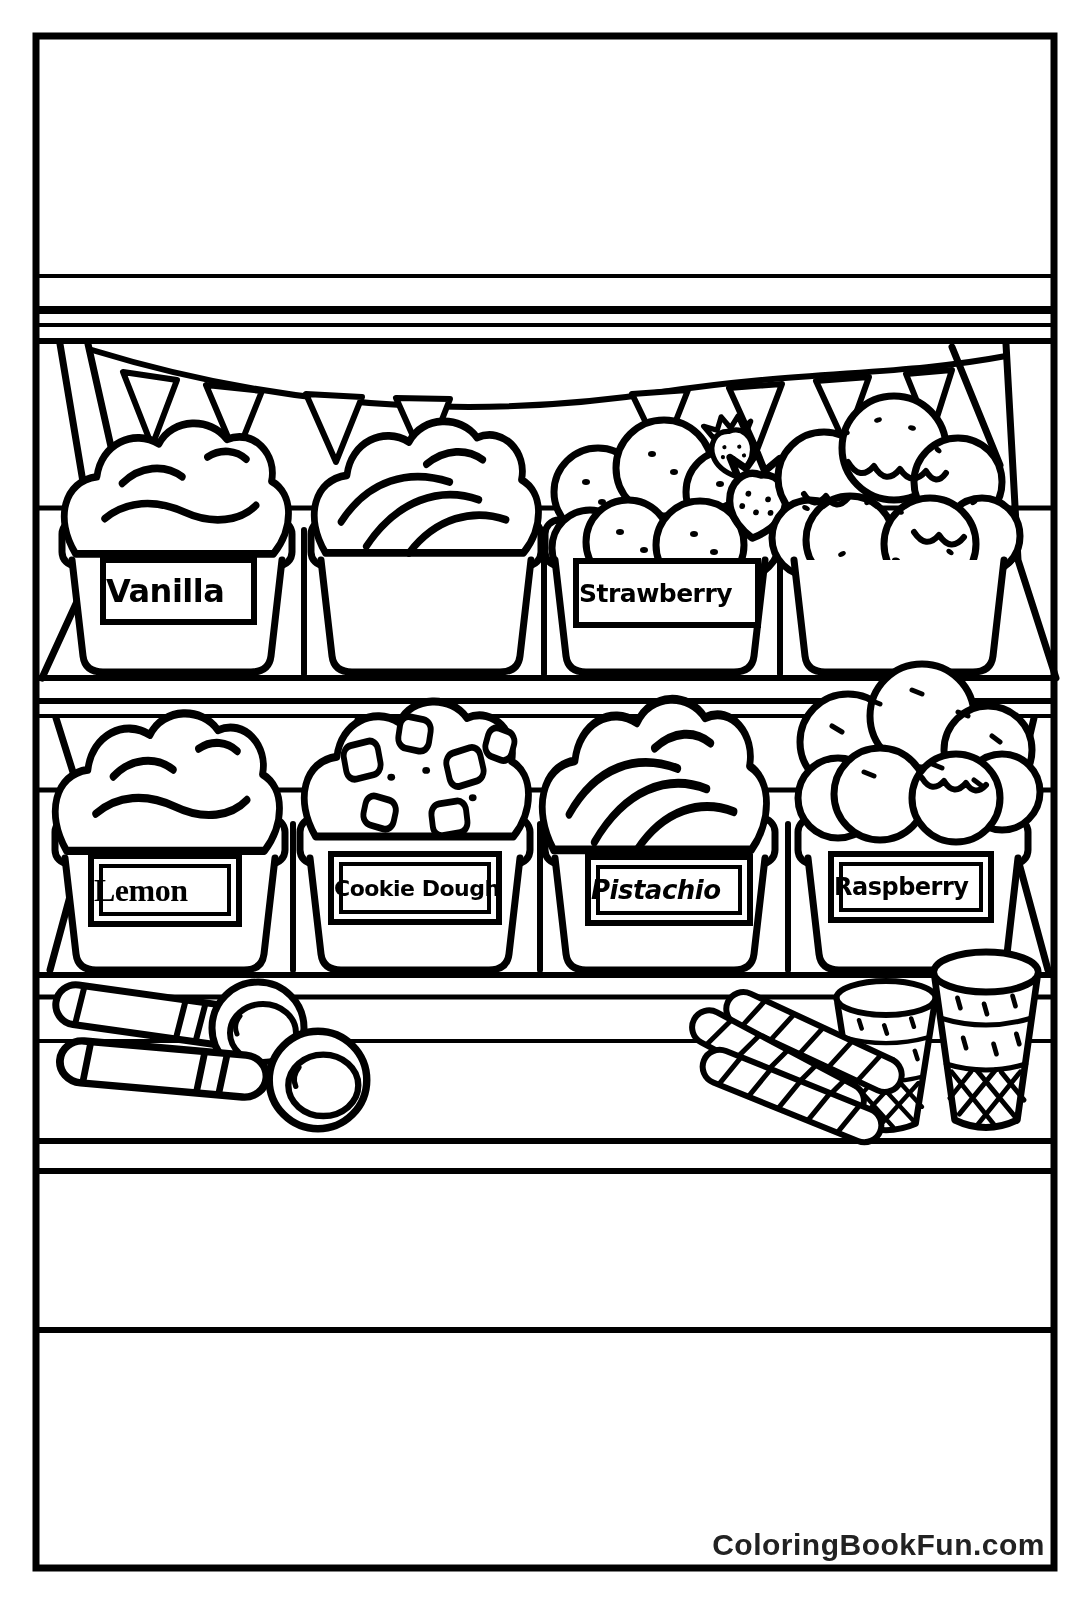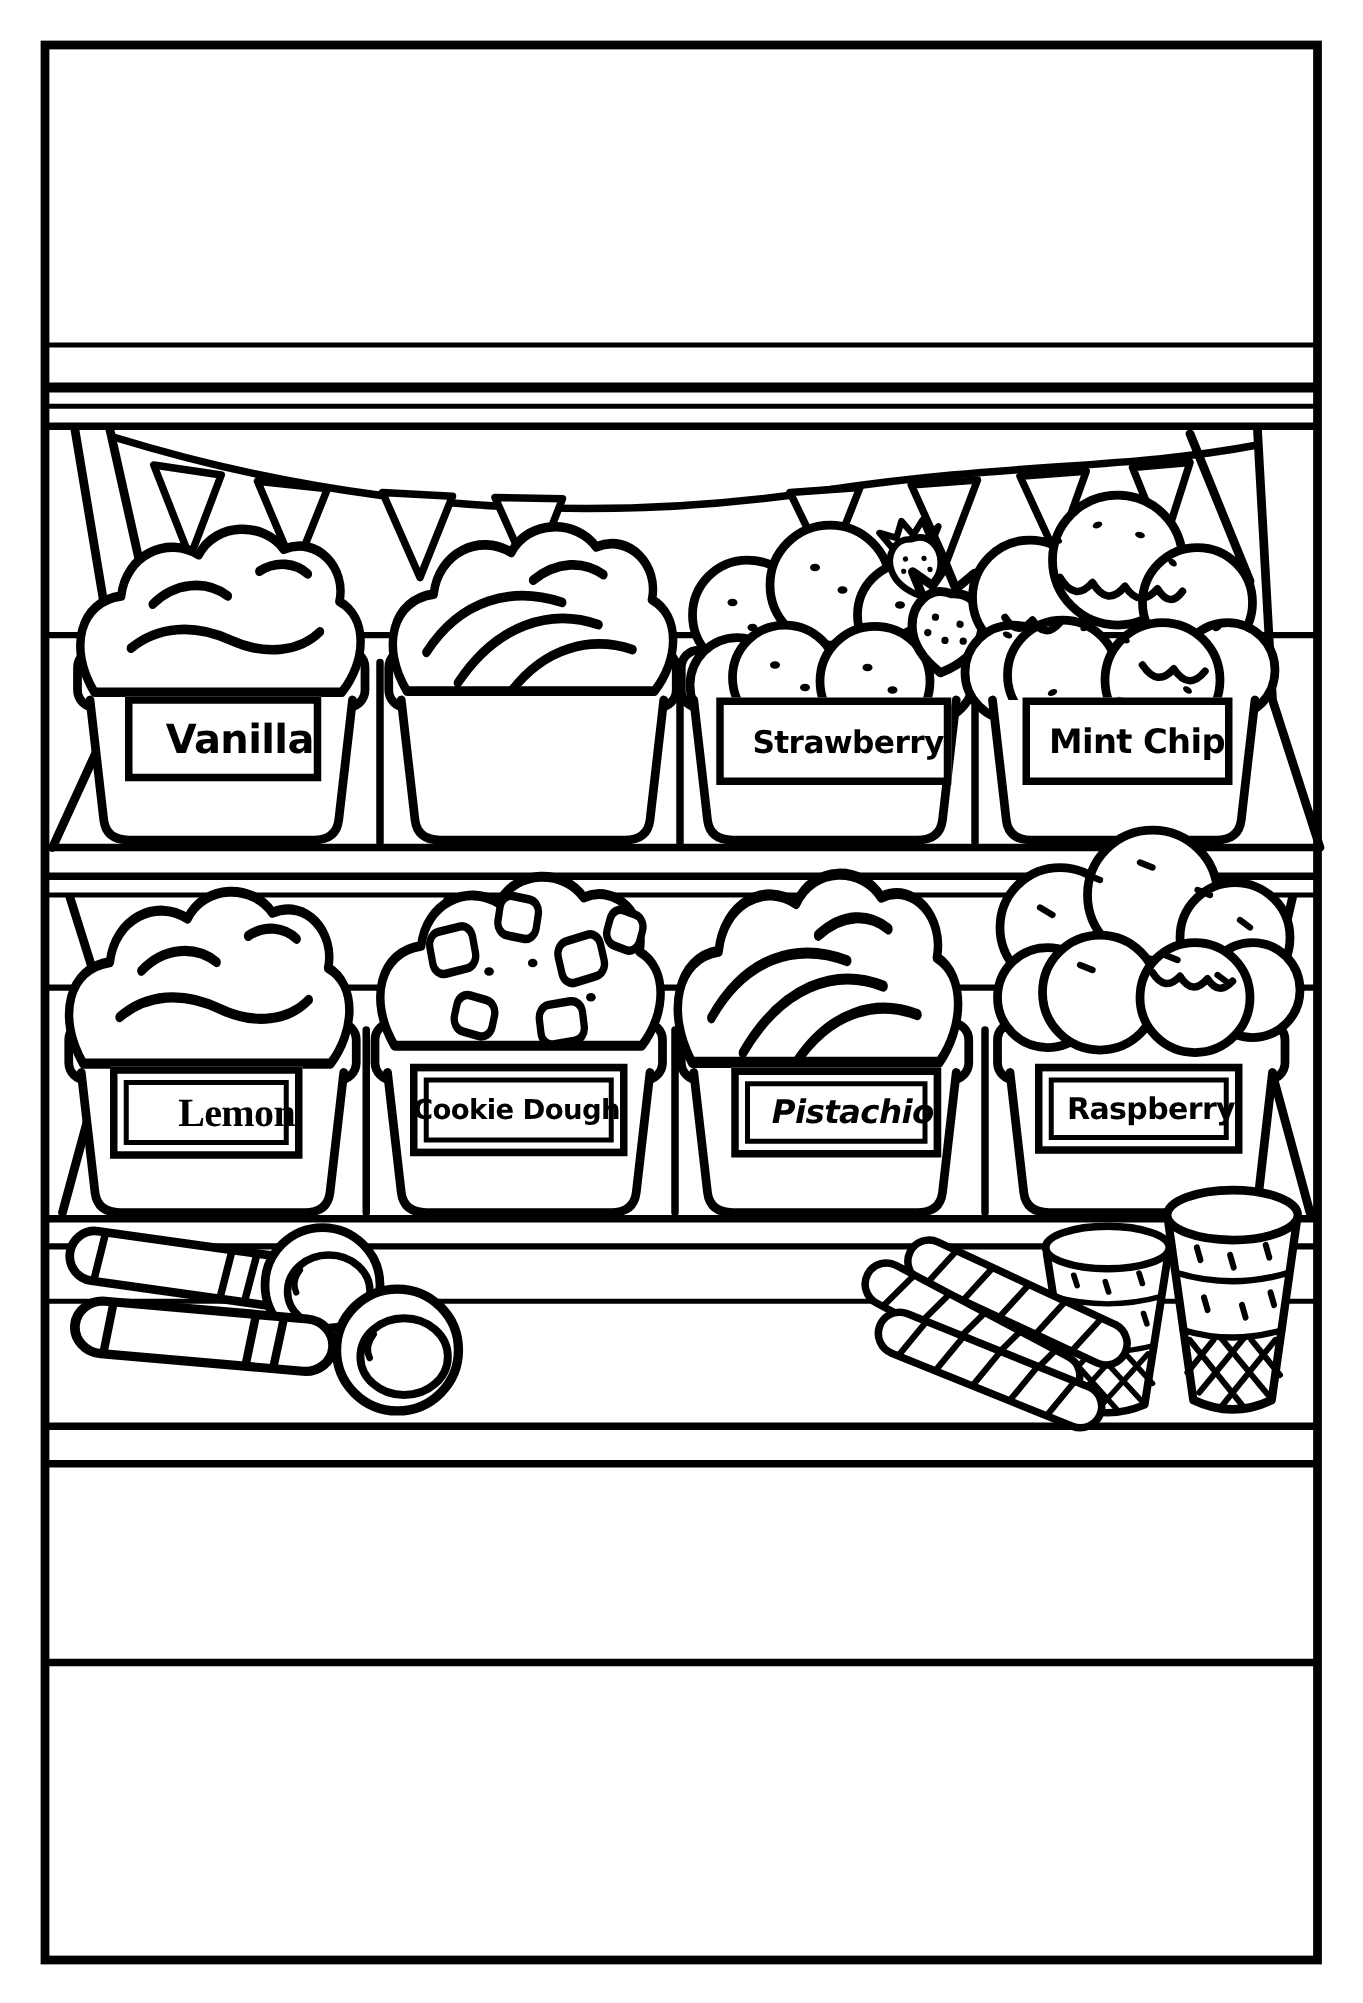--- a/index.html
+++ b/index.html
@@ -9,21 +9,21 @@
   
   .ln {fill:#fff;stroke:#000;stroke-width:7;stroke-linecap:round;stroke-linejoin:round;}
   .ln6{fill:#fff;stroke:#000;stroke-width:6;stroke-linecap:round;stroke-linejoin:round;}
   .ln5{fill:#fff;stroke:#000;stroke-width:5;stroke-linecap:round;stroke-linejoin:round;}
   .lo {fill:none;stroke:#000;stroke-width:7;stroke-linecap:round;stroke-linejoin:round;}
   .lo6{fill:none;stroke:#000;stroke-width:6;stroke-linecap:round;stroke-linejoin:round;}
   .lo5{fill:none;stroke:#000;stroke-width:5;stroke-linecap:round;stroke-linejoin:round;}
   .dot{fill:#000;stroke:none;}
   
   .flavor-label{position:absolute;background:#fff;border:6px solid #000;
-        display:flex;align-items:center;justify-content:flex-end;
+        display:flex;align-items:center;justify-content:flex-start;
         font-weight:700;color:#000;letter-spacing:-0.5px;white-space:nowrap;
         box-sizing:border-box;z-index:3;}
   .flavor-label.double{box-shadow:inset 0 0 0 5px #fff, inset 0 0 0 9px #000;}
   .watermark{position:absolute;right:45px;top:1528px;
         font-family:"Liberation Sans","DejaVu Sans",sans-serif;
         font-weight:700;font-size:30px;color:#222;letter-spacing:0.5px;z-index:3;}
 </style>
 </head>
 <body>
 
@@ -284,29 +284,27 @@
 
   <rect x="36" y="36" width="1018" height="1532" fill="none" stroke="#000" stroke-width="7"></rect>
 </svg>
 
 <div class="flavor-label" style="left:100px;top:557px;width:157px;height:68px;font-size:32px;">
   <span>Vanilla</span>
 </div>
 <div class="flavor-label" style="left:573px;top:558px;width:188px;height:70px;font-size:25px;">
   <span>Strawberry</span>
 </div>
-<div class="flavor-label" style="left:818px;top:558px;width:168px;height:70px;font-size:27px;">
-  <span>Mint Chip</span>
-</div>
 <div class="flavor-label double" style="left:88px;top:853px;width:154px;height:74px;font-size:32px;font-family:Liberation Serif, serif;">
   <span>Lemon</span>
 </div>
 <div class="flavor-label double" style="left:328px;top:851px;width:174px;height:74px;font-size:22px;">
   <span>Cookie Dough</span>
 </div>
 <div class="flavor-label double" style="left:585px;top:854px;width:168px;height:72px;font-size:26px;font-style:italic;">
   <span>Pistachio</span>
 </div>
 <div class="flavor-label double" style="left:828px;top:851px;width:166px;height:72px;font-size:24px;">
   <span>Raspberry</span>
 </div>
 
+<div class="watermark">ColoringBookFun.com</div>
 </div>
 
 </body></html>

